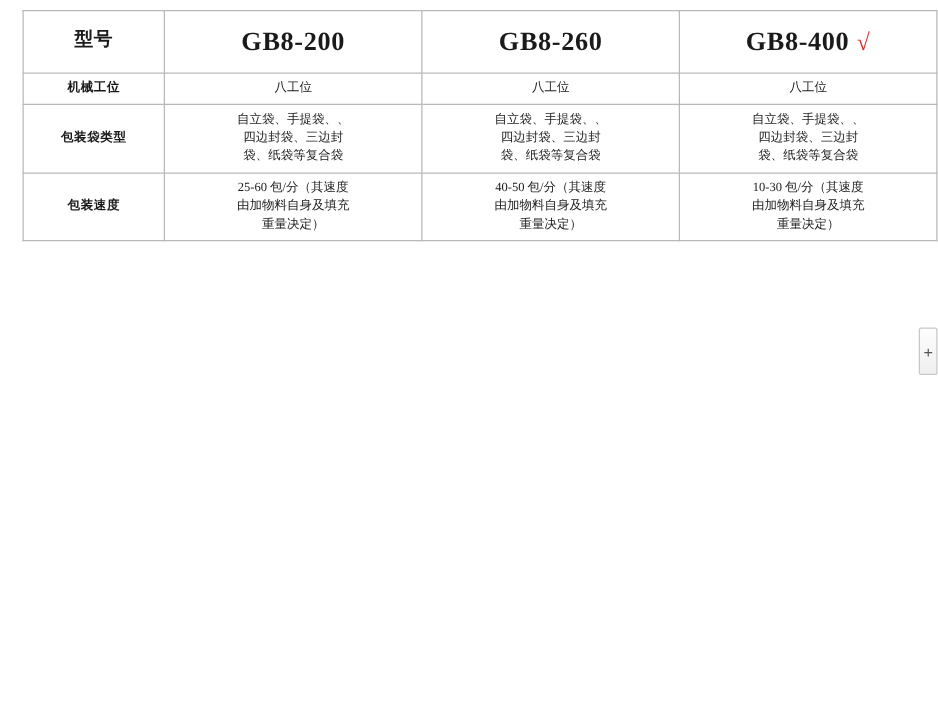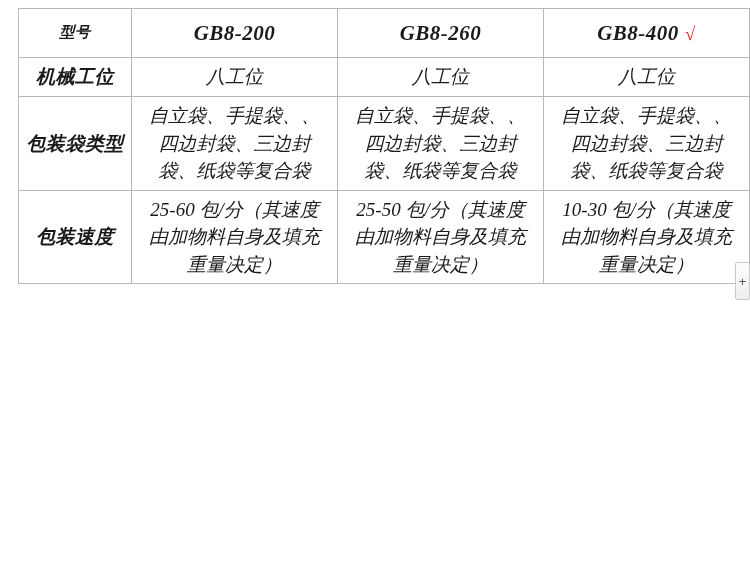--- a/index.html
+++ b/index.html
@@ -17,29 +17,28 @@
   #spec-wrap {
     position: absolute;
     left: 18px;
     top: 8px;
     width: 698px;
   }
   table.spec {
     border-collapse: collapse;
     width: 698px;
     table-layout: fixed;
-    font-style: italic;
   }
   table.spec td {
     border: 1px solid #b9b9b9;
     vertical-align: middle;
     text-align: center;
     padding: 5px 4px;
     line-height: 1.45;
-    font-size: 19px;
+    font-size: 10px;
     color: #1a1a1a;
   }
   td.label {
     width: 104px;
     font-weight: bold;
     font-size: 15px;
     letter-spacing: 0.5px;
   }
   td.value {
     width: 197px;
@@ -137,21 +136,21 @@
 
 
       <tr>
         <td class="label">包装速度</td>
         <td class="value">
           <span class="line">25-60 包/分（其速度</span>
           <span class="line">由加物料自身及填充</span>
           <span class="line">重量决定）</span>
         </td>
         <td class="value">
-          <span class="line">25-50 包/分（其速度</span>
+          <span class="line">40-50 包/分（其速度</span>
           <span class="line">由加物料自身及填充</span>
           <span class="line">重量决定）</span>
         </td>
         <td class="value">
           <span class="line">10-30 包/分（其速度</span>
           <span class="line">由加物料自身及填充</span>
           <span class="line">重量决定）</span>
         </td>
       </tr>
 

